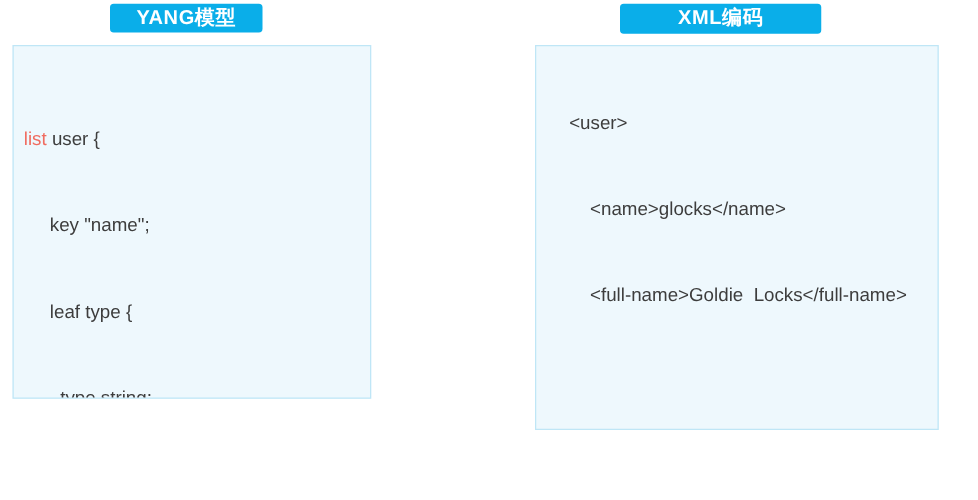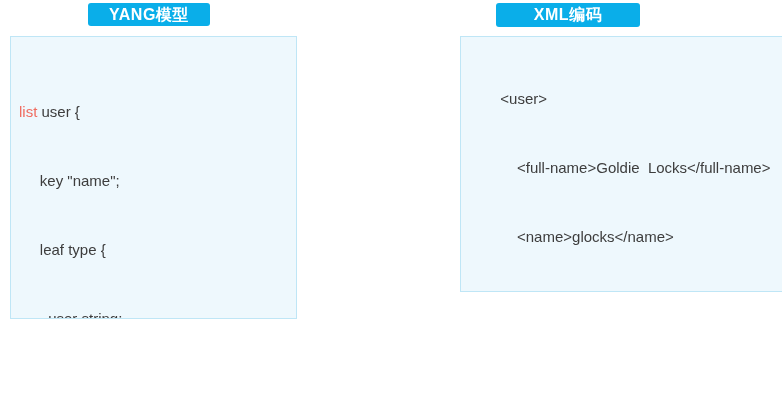--- a/index.html
+++ b/index.html
@@ -14,67 +14,67 @@
     position: absolute;
     background: #0aaee9;
     color: #ffffff;
     font-weight: bold;
     font-size: 16px;
     text-align: center;
     border-radius: 3px;
     letter-spacing: 0.5px;
   }
   #badge-yang { left: 88px; top: 3px; width: 122px; height: 23px; line-height: 23px; }
-  #badge-xml  { left: 496px; top: 3px; width: 144px; height: 24px; line-height: 24px; }
+  #badge-xml  { left: 496px; top: 3px; width: 161px; height: 24px; line-height: 24px; }
   .panel {
     position: absolute;
     background: #eef8fd;
     border: 1px solid #bfe6f6;
     box-sizing: border-box;
     color: #3d3d3d;
     font-size: 15px;
     line-height: 23px;
     white-space: pre;
     overflow: hidden;
   }
   #panel-yang { left: 10px;  top: 36px; width: 287px; height: 283px; padding: 17px 0 0 8px; }
-  #panel-xml  { left: 460px; top: 36px; width: 323px; height: 256px; padding: 4px 0 0 31px; }
+  #panel-xml  { left: 428px; top: 36px; width: 323px; height: 308px; padding: 4px 0 0 18px; }
   .code-line { white-space: pre; }
   .kw { color: #f06c60; }
 </style>
 </head>
 <body>
 
 <div class="badge" id="badge-yang">
   <span>YANG模型</span>
 </div>
 
 <div class="panel" id="panel-yang">
   <div class="code-line"><span class="kw">list</span><span> user {</span></div>
   <div class="code-line">     key "name";</div>
   <div class="code-line">     leaf type {</div>
-  <div class="code-line">       user string;</div>
+  <div class="code-line">       type string;</div>
   
   
   
   
   
   
   
   
 </div>
 
 <div class="badge" id="badge-xml">
   <span>XML编码</span>
 </div>
 
 <div class="panel" id="panel-xml">
   <div class="code-line">  &lt;user&gt;</div>
+  <div class="code-line">      &lt;name&gt;glocks&lt;/name&gt;</div>
   <div class="code-line">      &lt;full-name&gt;Goldie  Locks&lt;/full-name&gt;</div>
-  <div class="code-line">      &lt;name&gt;glocks&lt;/name&gt;</div>
   
   
   
   
   
   
   
   
   
   

